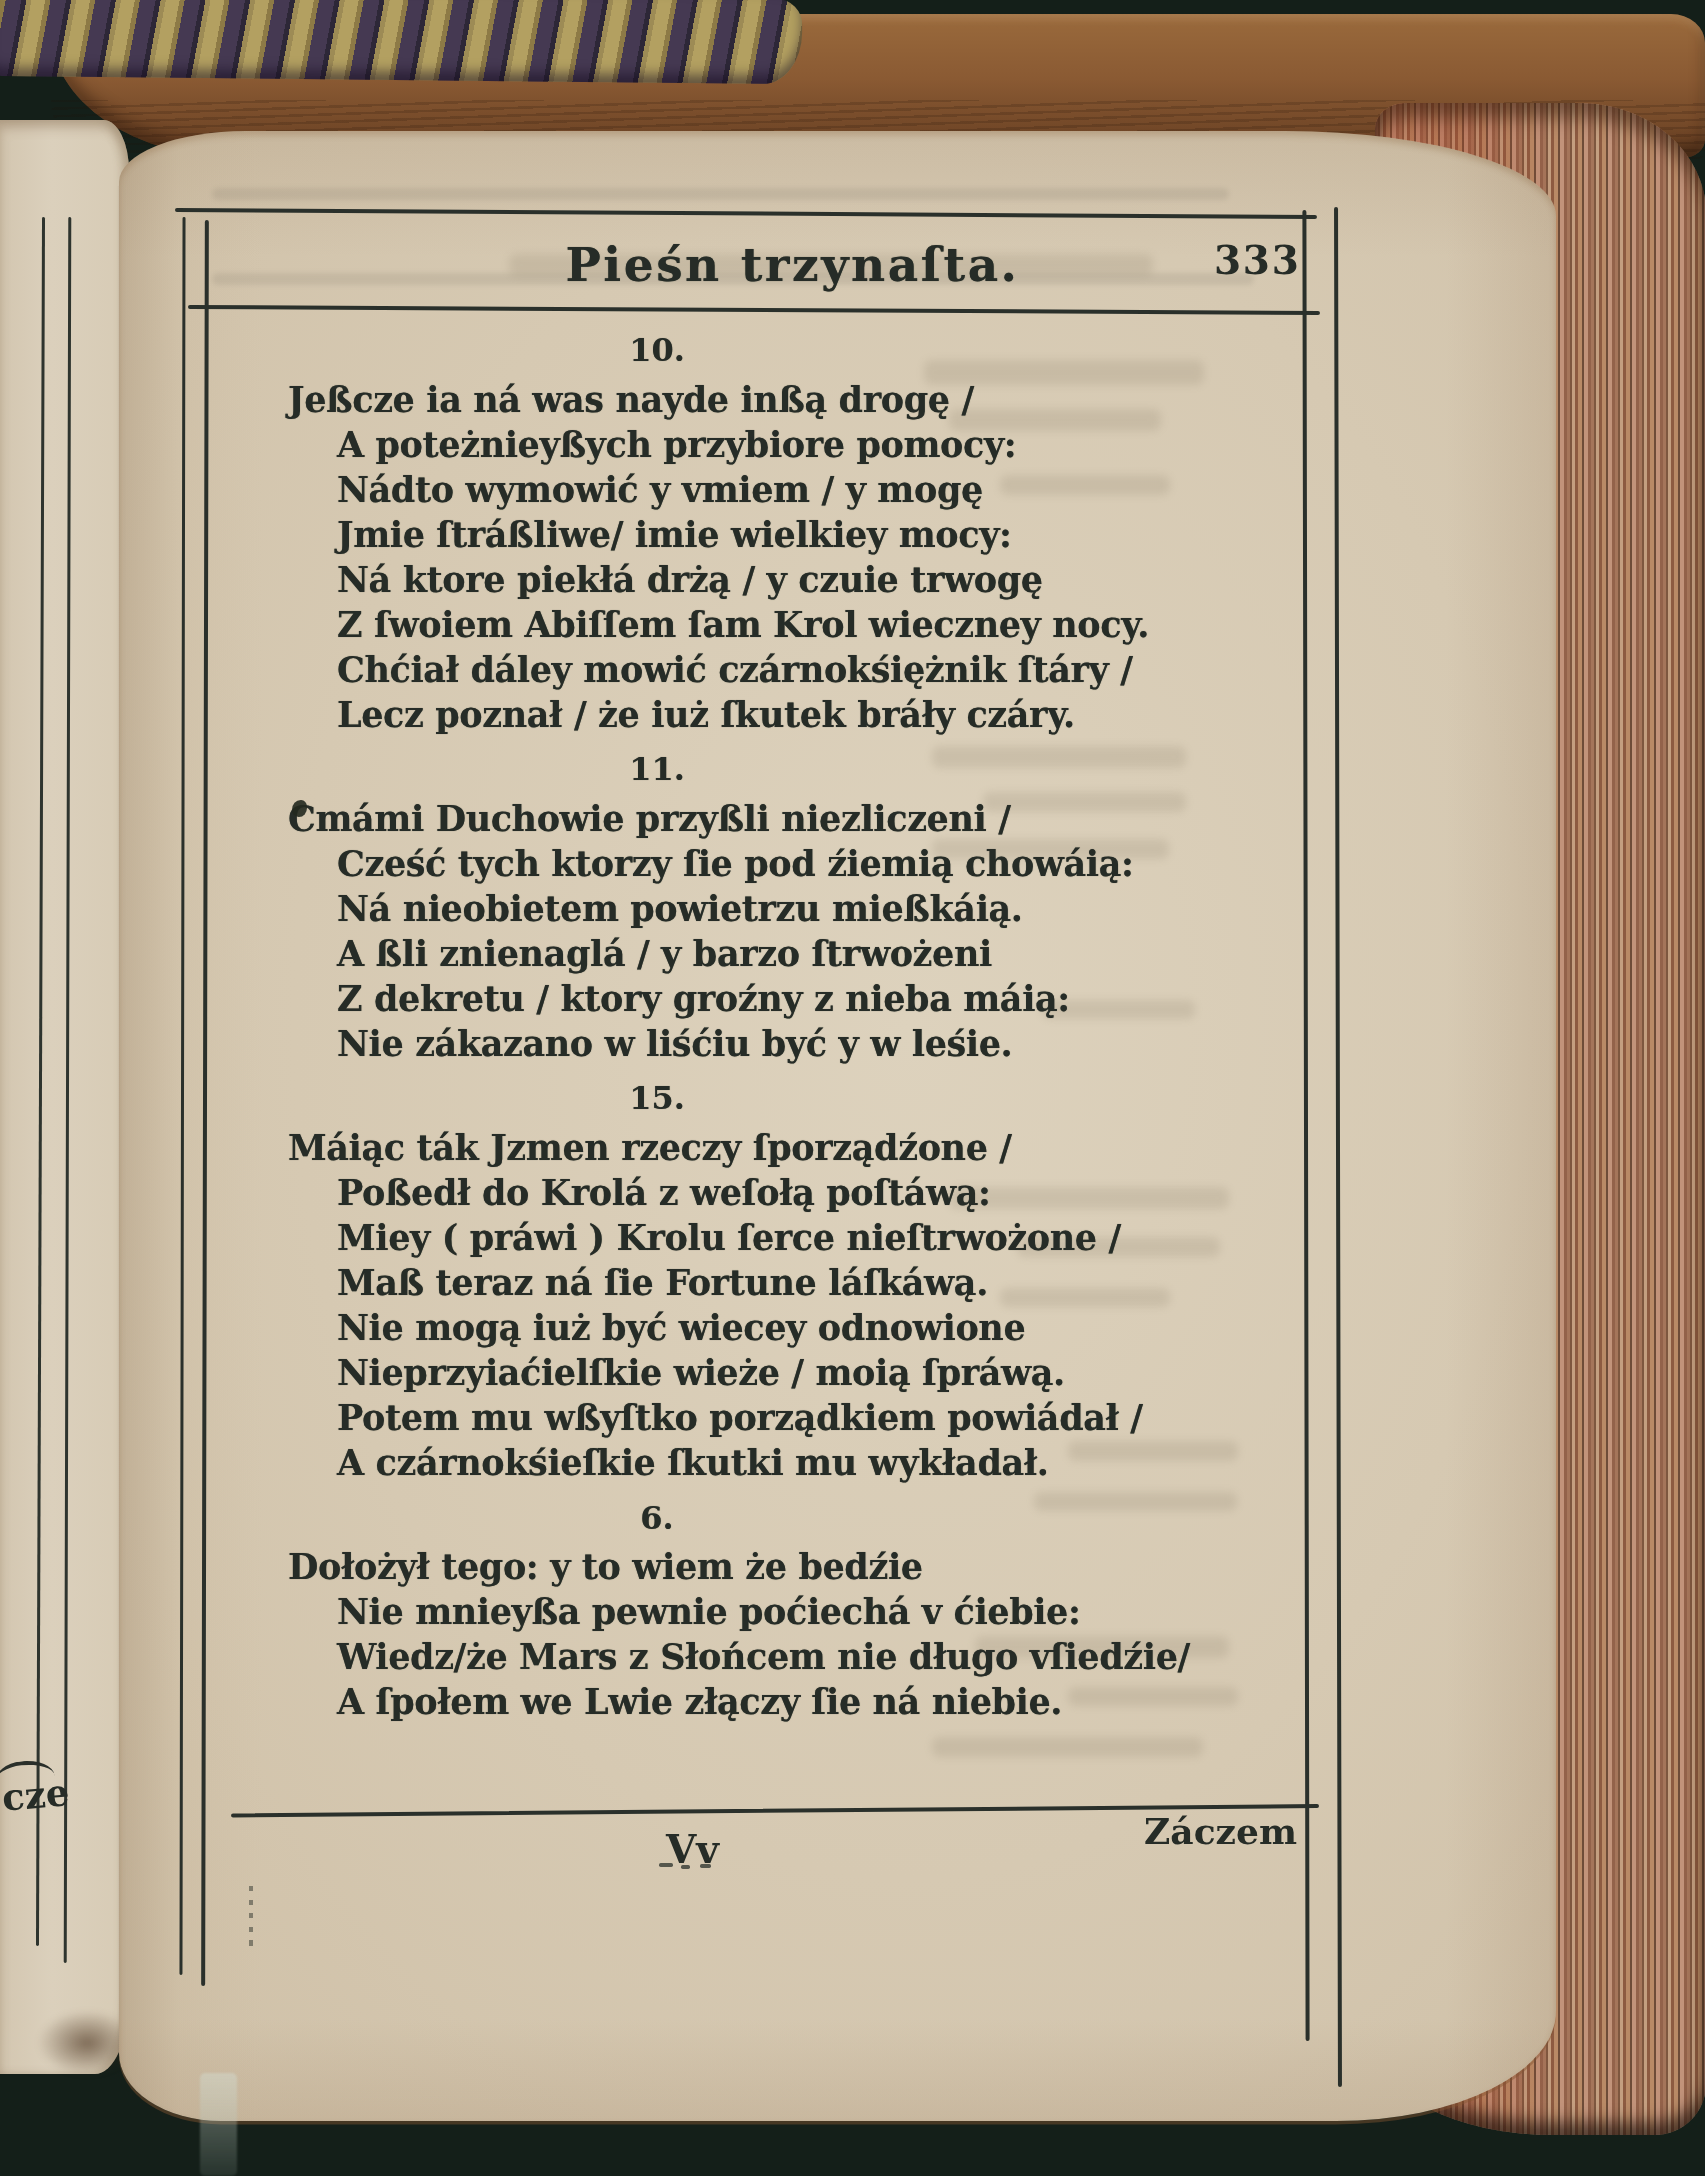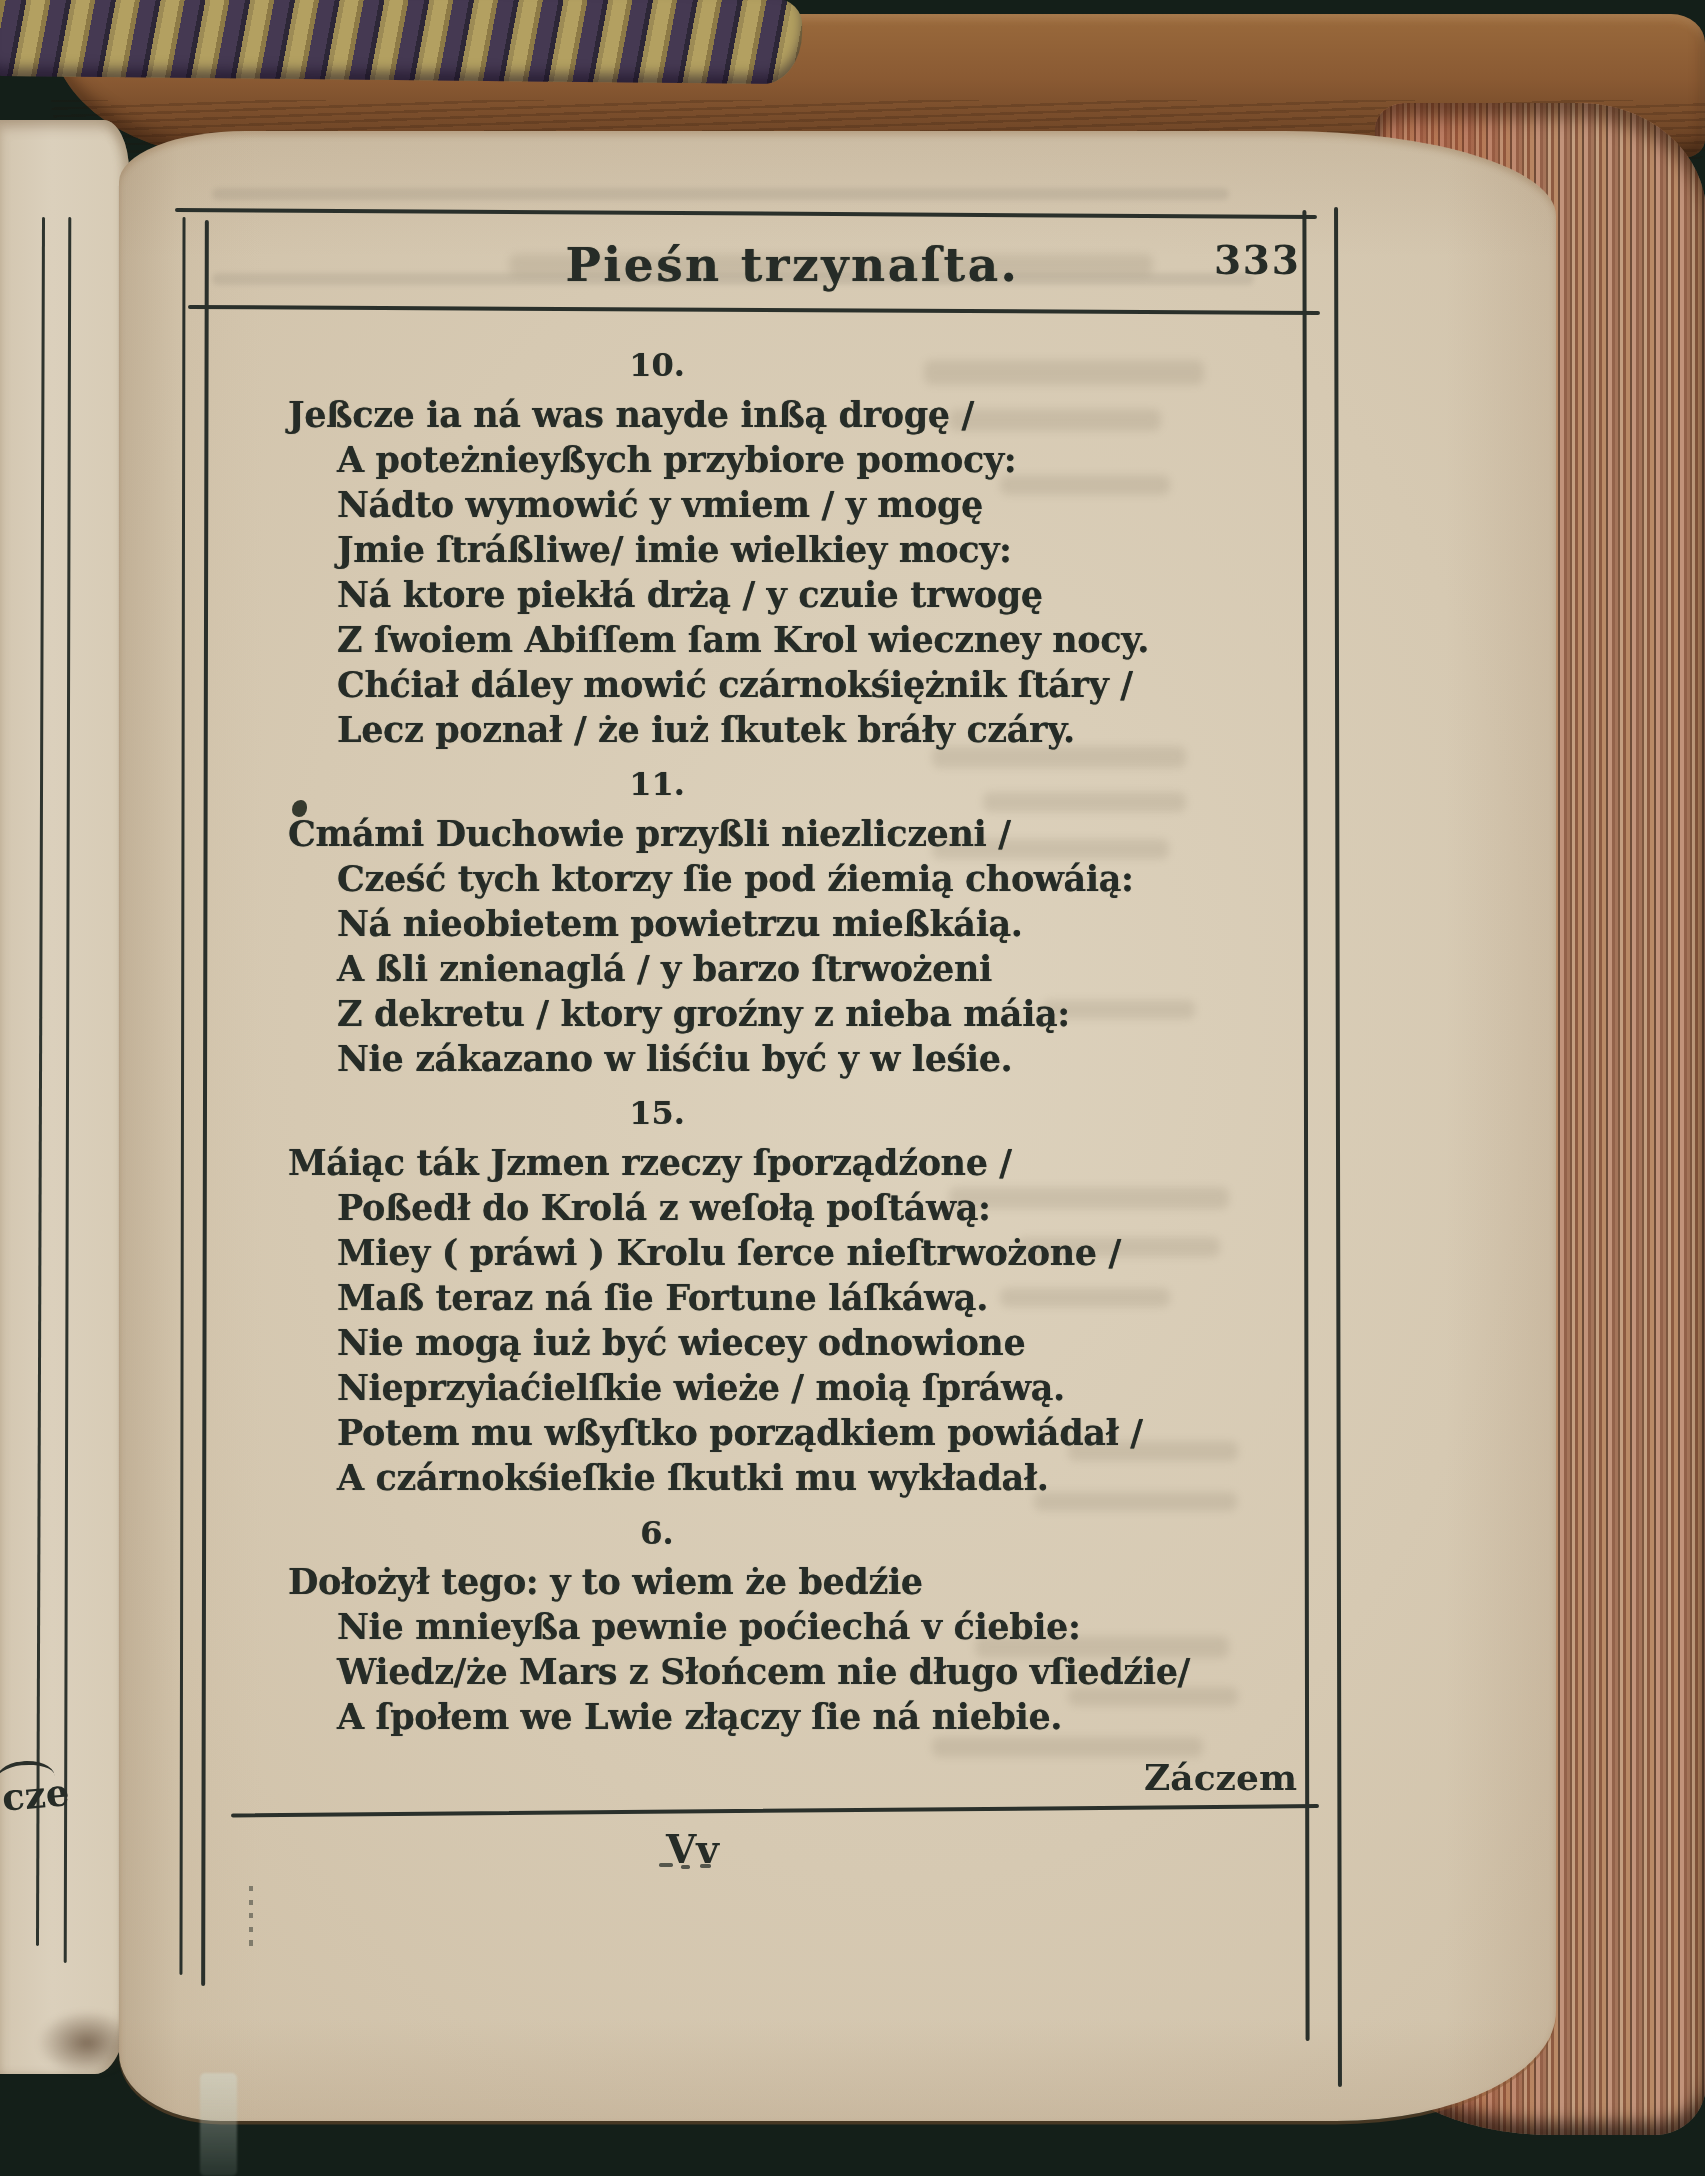--- a/index.html
+++ b/index.html
@@ -86,21 +86,21 @@
     font-size:47px;font-weight:bold;letter-spacing:2.5px;text-align:center;
     text-shadow:0 0 0.8px rgba(30,40,30,.7);
   }
   .pagenum{font-size:39px;font-weight:bold;letter-spacing:1.7px;}
   #stanza-container{left:191px;top:331px;width:1119px;}
   .stanza-number{
     width:932px;text-align:center;font-size:32px;font-weight:bold;
     height:38px;line-height:38px;margin:13.6px 0 7.6px 0;
     text-shadow:0 0 0.8px rgba(30,40,30,.6);
   }
-  section.stanza:first-child .stanza-number{margin-top:15px;}
+  section.stanza:first-child .stanza-number{margin-top:0;}
   .verse-line{
     font-size:35px;line-height:45px;font-weight:bold;white-space:nowrap;
     padding-left:146px;letter-spacing:-0.4px;
     text-shadow:0 0 0.8px rgba(30,40,30,.65);
   }
   .verse-line.first{padding-left:97px;}
   .footer-sig{font-size:39px;font-weight:bold;text-align:center;}
   .footer-catch{font-size:36px;font-weight:bold;text-align:right;}
   .fragment{font-size:37px;font-weight:bold;transform:rotate(-5deg);}
 
@@ -205,17 +205,17 @@
       <div class="verse-line ink">Nie mnieyßa pewnie poćiechá v ćiebie:</div>
       <div class="verse-line ink">Wiedz/że Mars z Słońcem nie długo vſiedźie/</div>
       <div class="verse-line ink">A ſpołem we Lwie złączy ſie ná niebie.</div>
     </section>
   </div>
 
 <div class="abs footer-sig ink" style="left:646px;top:1814px;width:93px;margin-top:12px;">Vv</div>
 <div class="abs dash" style="left:659px;top:1863px;width:13.6px;"></div>
 <div class="abs dash" style="left:681px;top:1865px;width:8.5px;"></div>
 <div class="abs dash" style="left:700px;top:1864px;width:11px;"></div>
-<div class="abs footer-catch ink" style="left:1127px;top:1756px;width:170px;">Záczem</div>
+<div class="abs footer-catch ink" style="left:1127px;top:1810px;width:170px;">Záczem</div>
 
 <div class="abs blot" style="left:292px;top:800px;width:15.3px;height:17px;"></div>
 <div class="abs dot-trail" style="left:249px;top:1886px;width:4.2px;height:68px;"></div>
 
 
 </body></html>

